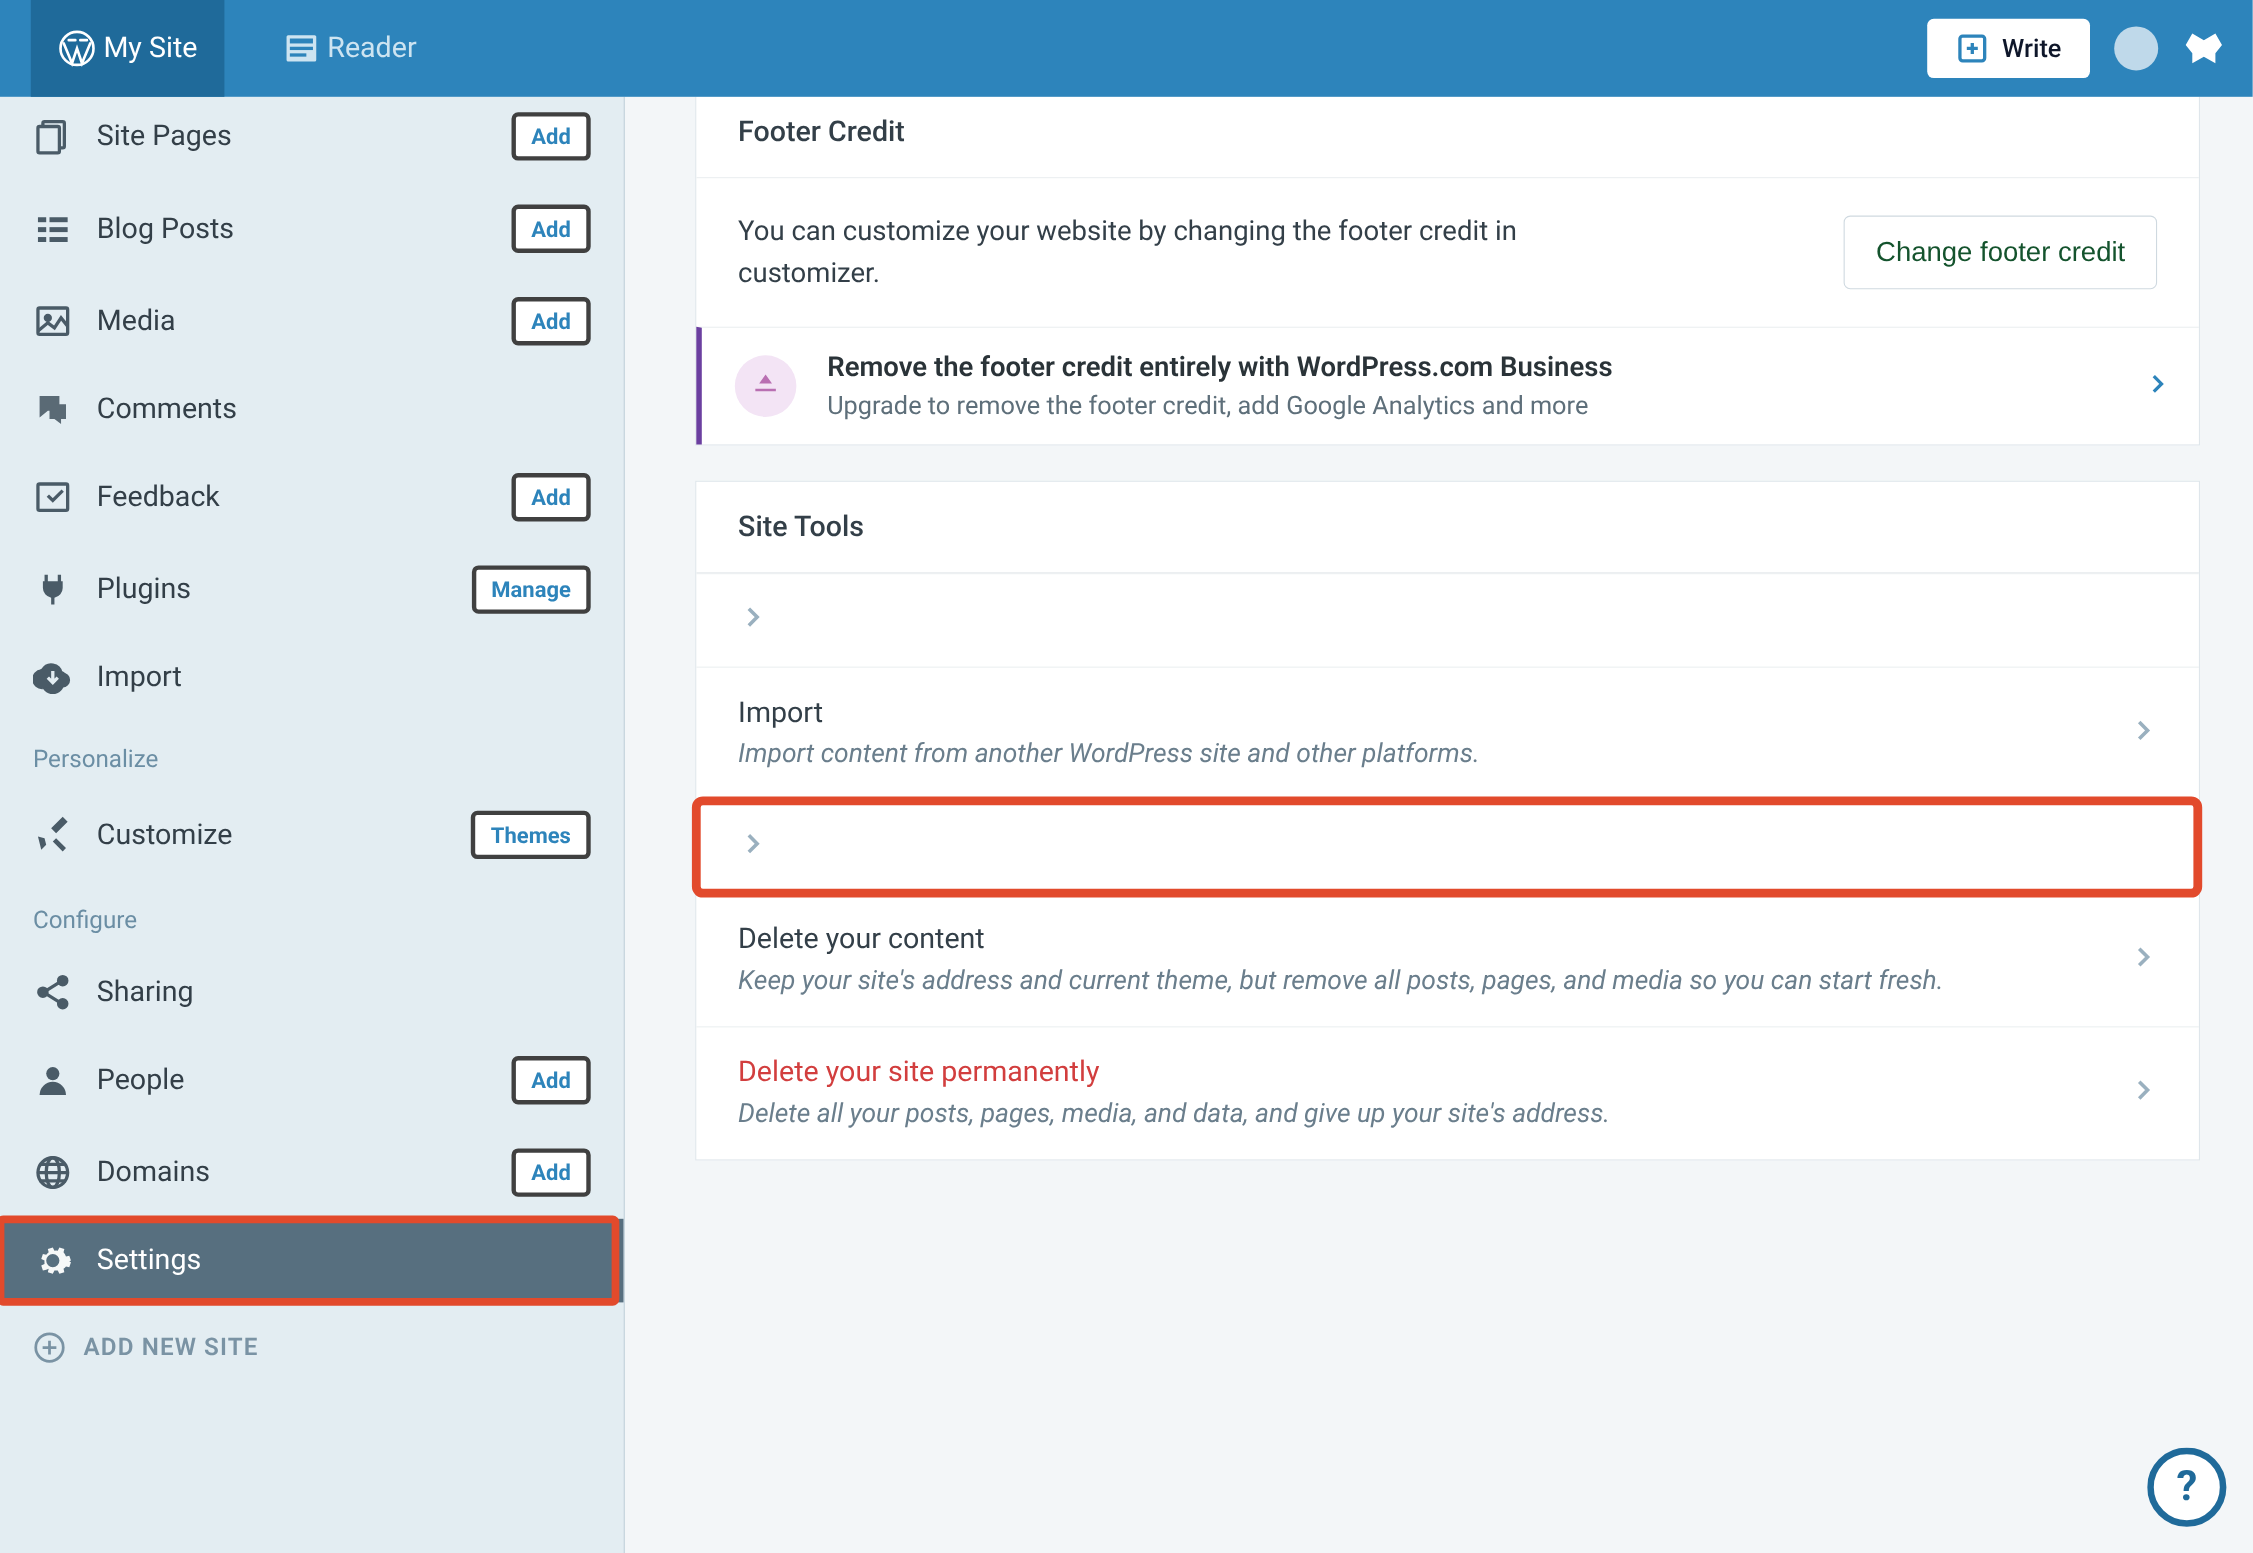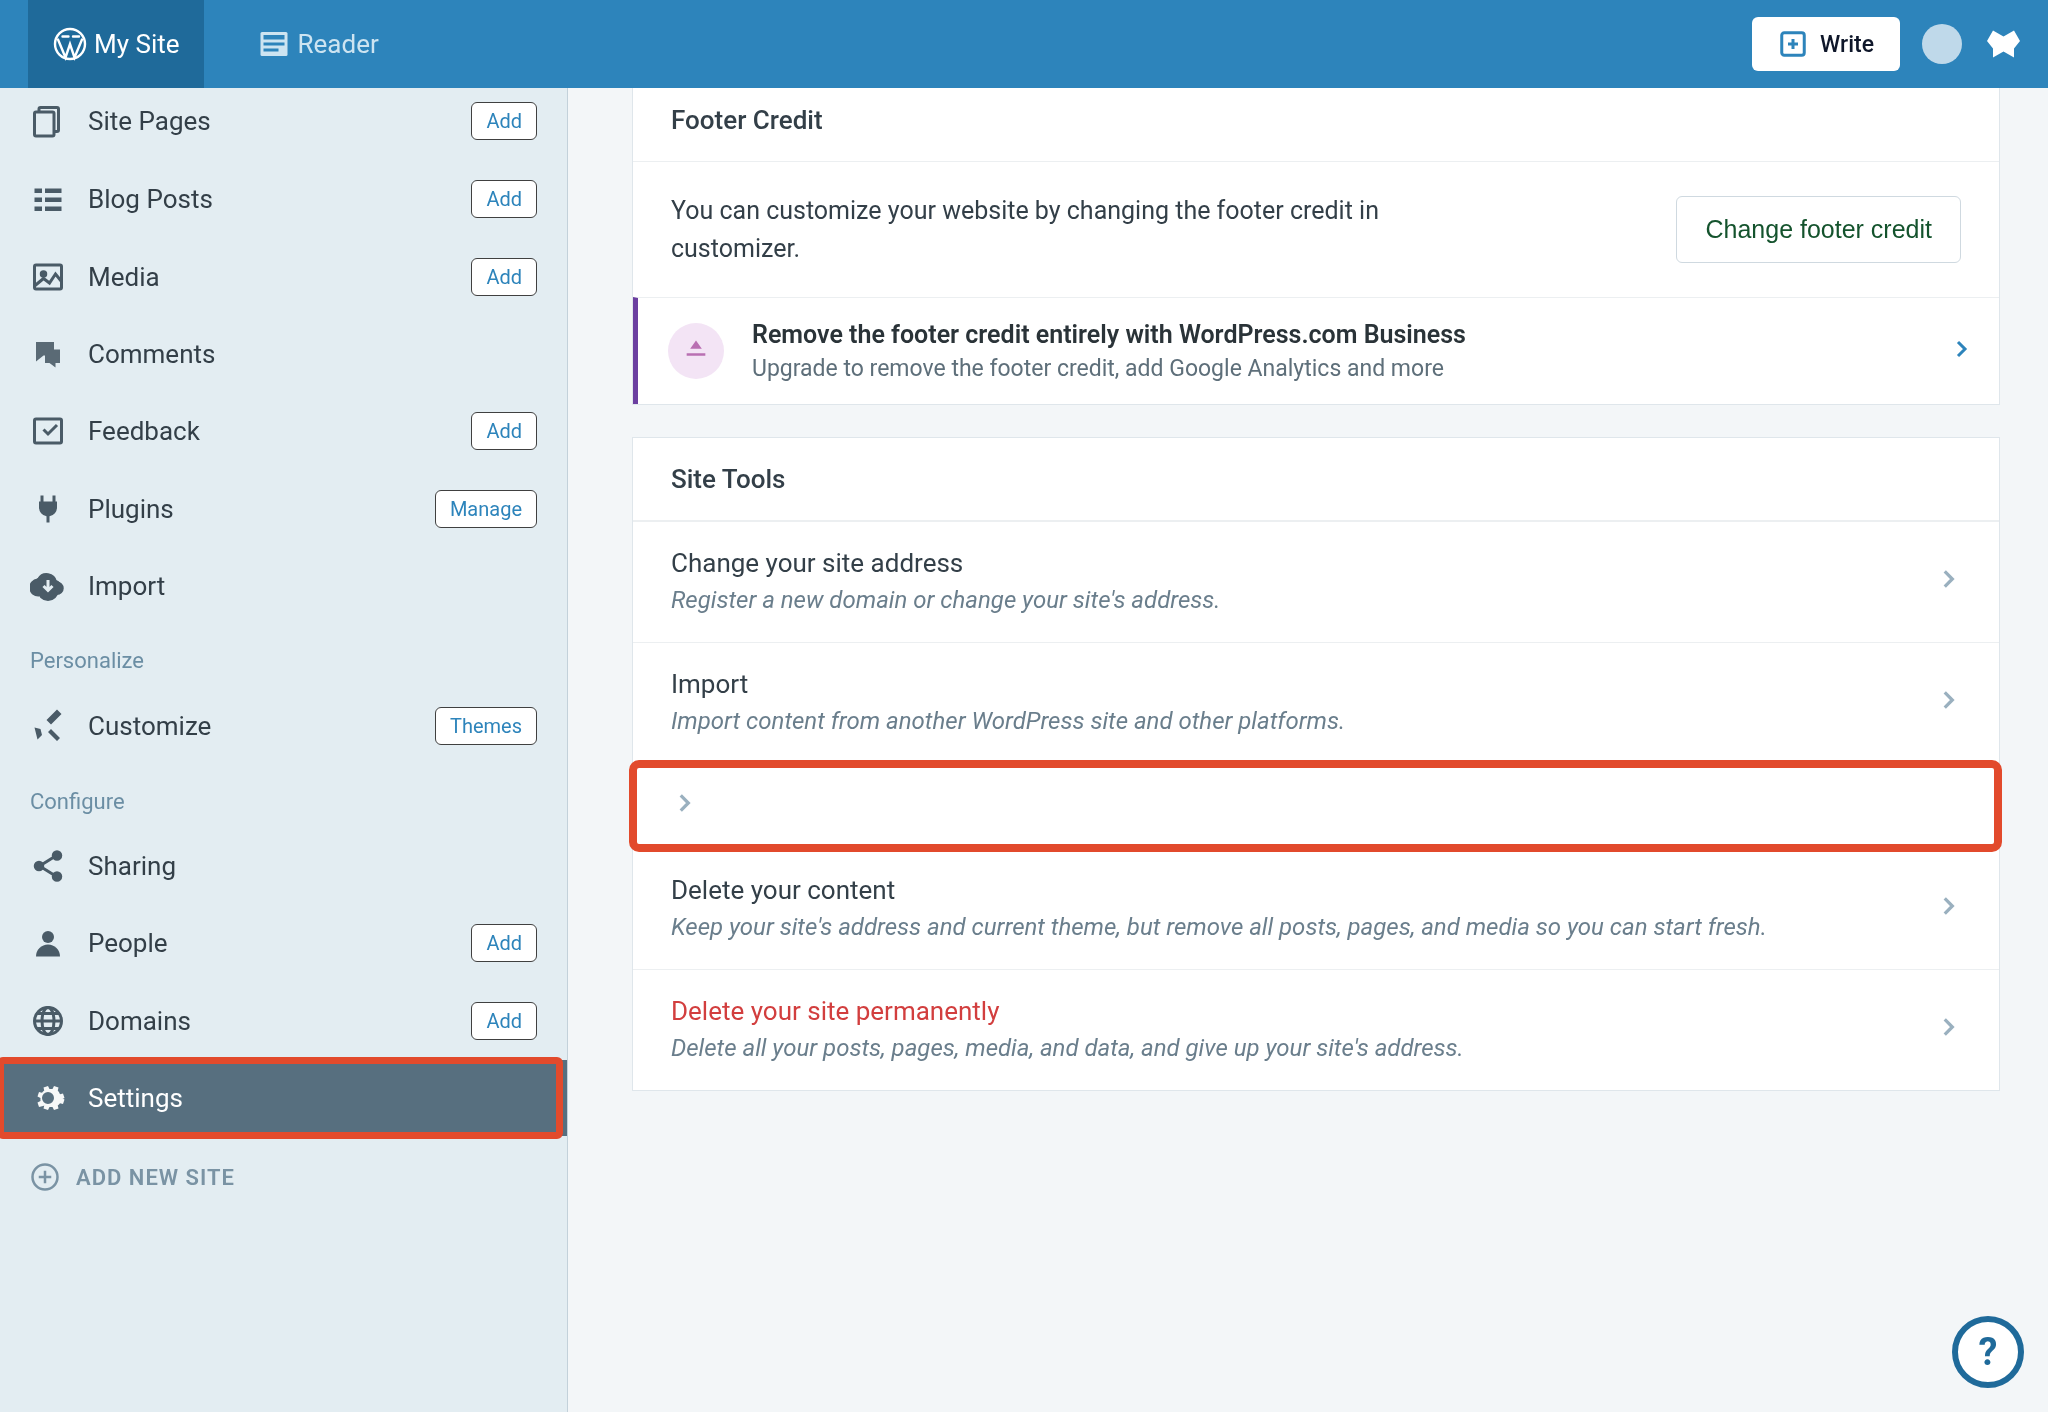--- a/index.html
+++ b/index.html
@@ -79,26 +79,27 @@
   cursor: pointer;
   position: relative;
 }
 .side-item .lbl { flex: 1; }
 .side-item.top-cut { padding-top: 6px; }
 .side-item.selected {
   background: #576f7f;
   color: #fff;
 }
 .side-pill {
-  border: 1px solid #404040;
+  border: 4px solid #404040;
   color: #2d84bb;
   font-size: 20px;
   padding: 6px 14px;
   border-radius: 6px;
   background: #fff;
+  font-weight: bold;
 }
 .addnewsite {
   display: flex;
   align-items: center;
   gap: 16px;
   padding: 26px 30px;
   color: #7a93a4;
   font-size: 22px;
   letter-spacing: 1px;
 }
@@ -408,24 +409,20 @@
         <span class="chev"><svg width="24" height="24" viewBox="0 0 24 24" fill="none" stroke="#2d84bb" stroke-width="3">
               <path d="M9 5l7 7-7 7"></path>
             </svg></span>
       </div>
     </div>
 
     <div class="card">
       <div class="card-header">Site Tools</div>
 
       <div class="tool-row">
-        <div class="tool-text">
-          <div class="tool-title">Change your site address</div>
-          <div class="tool-sub">Register a new domain or change your site's address.</div>
-        </div>
         <span class="chev"><svg width="26" height="26" viewBox="0 0 24 24" fill="none" stroke="#9ab0bf" stroke-width="3">
               <path d="M9 5l7 7-7 7"></path>
             </svg></span>
       </div>
 
       <div class="tool-row">
         <div class="tool-text">
           <div class="tool-title">Import</div>
           <div class="tool-sub">Import content from another WordPress site and other platforms.</div>
         </div>

